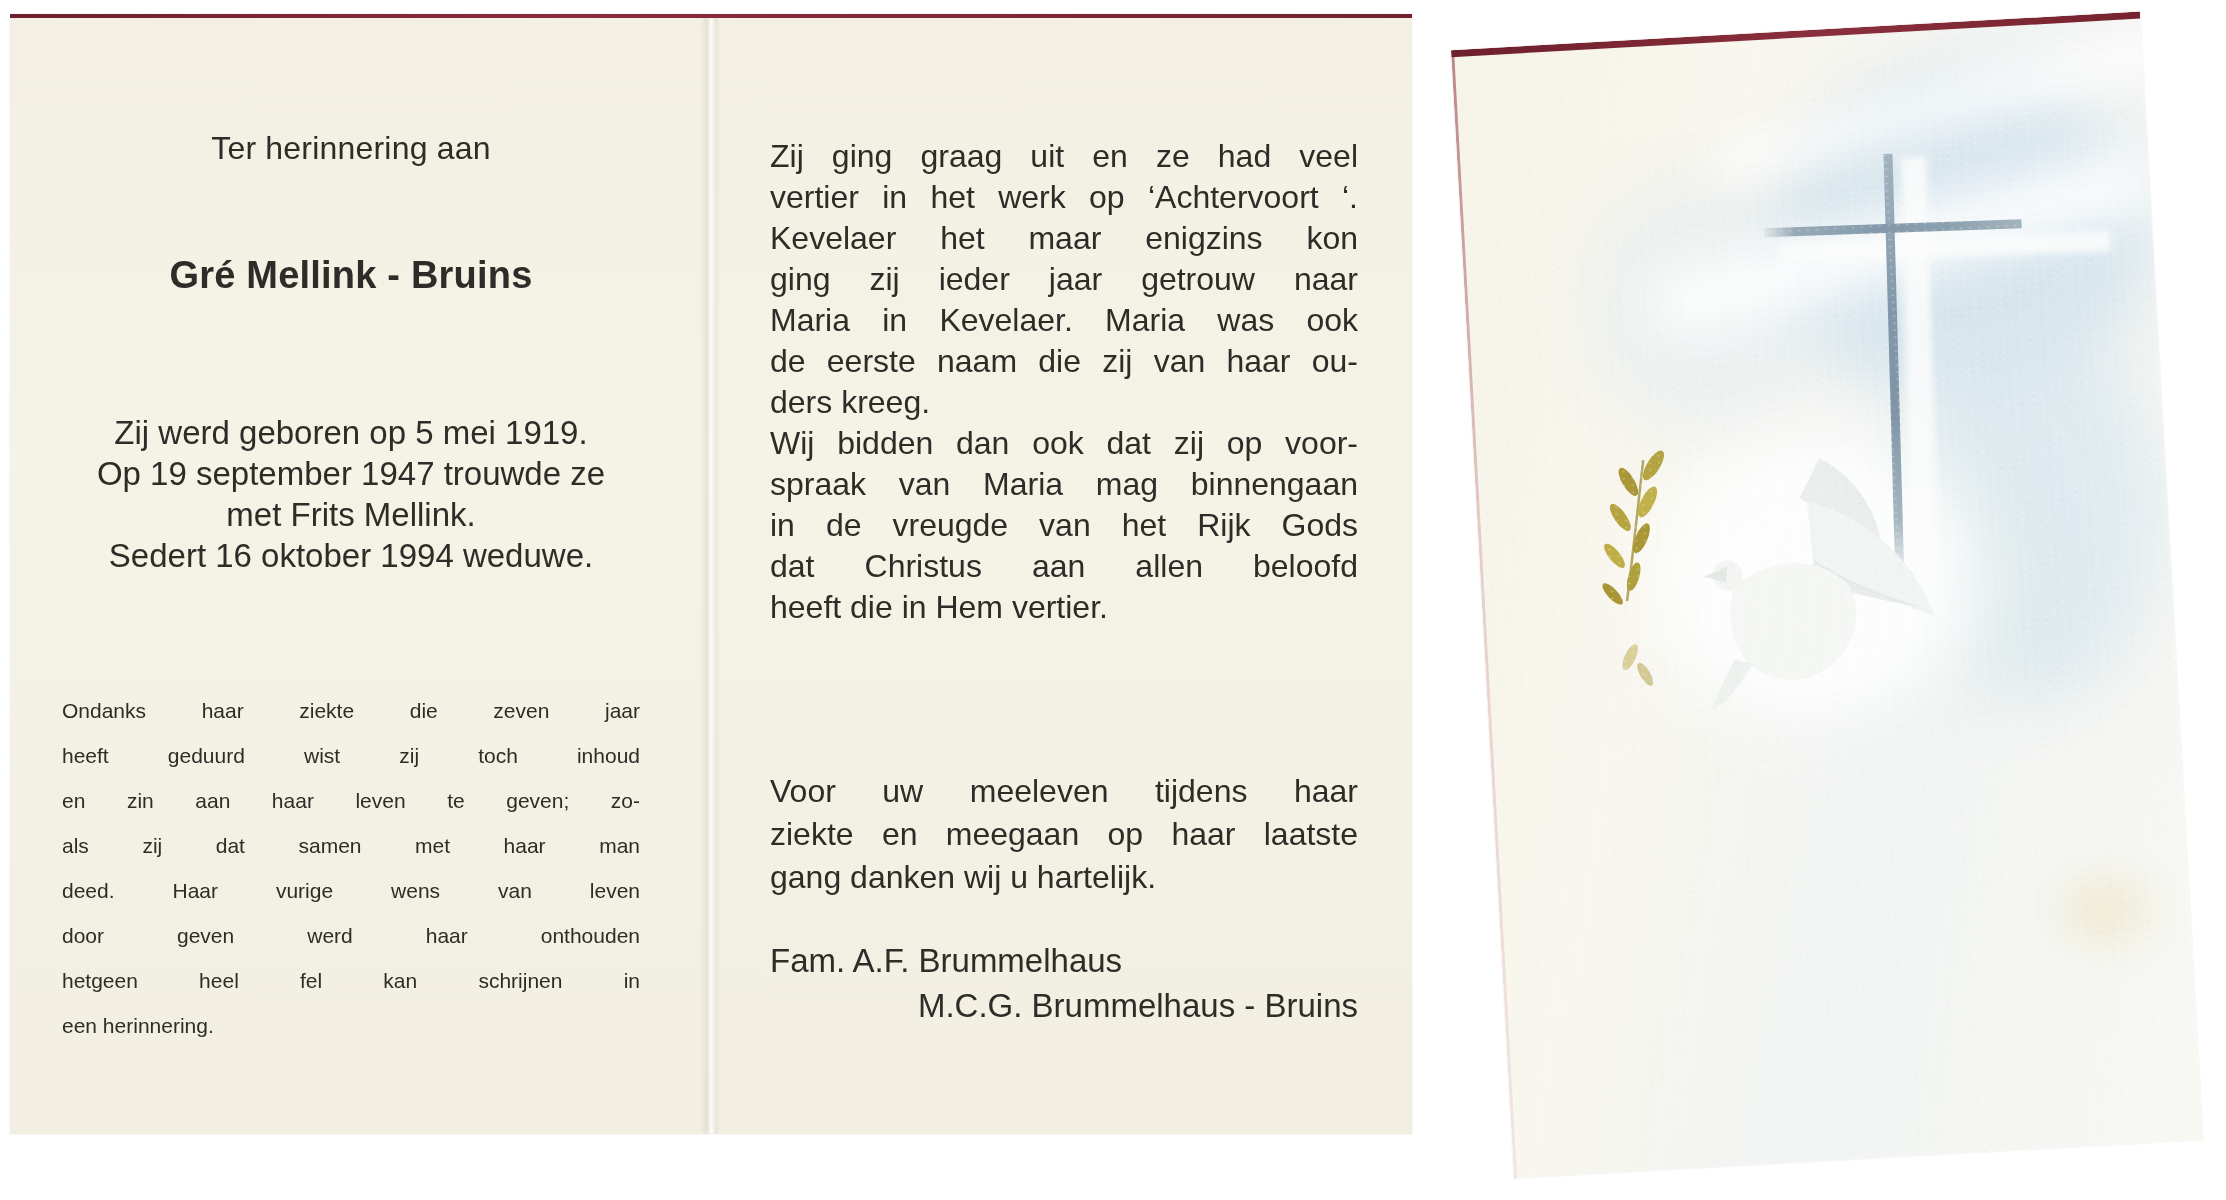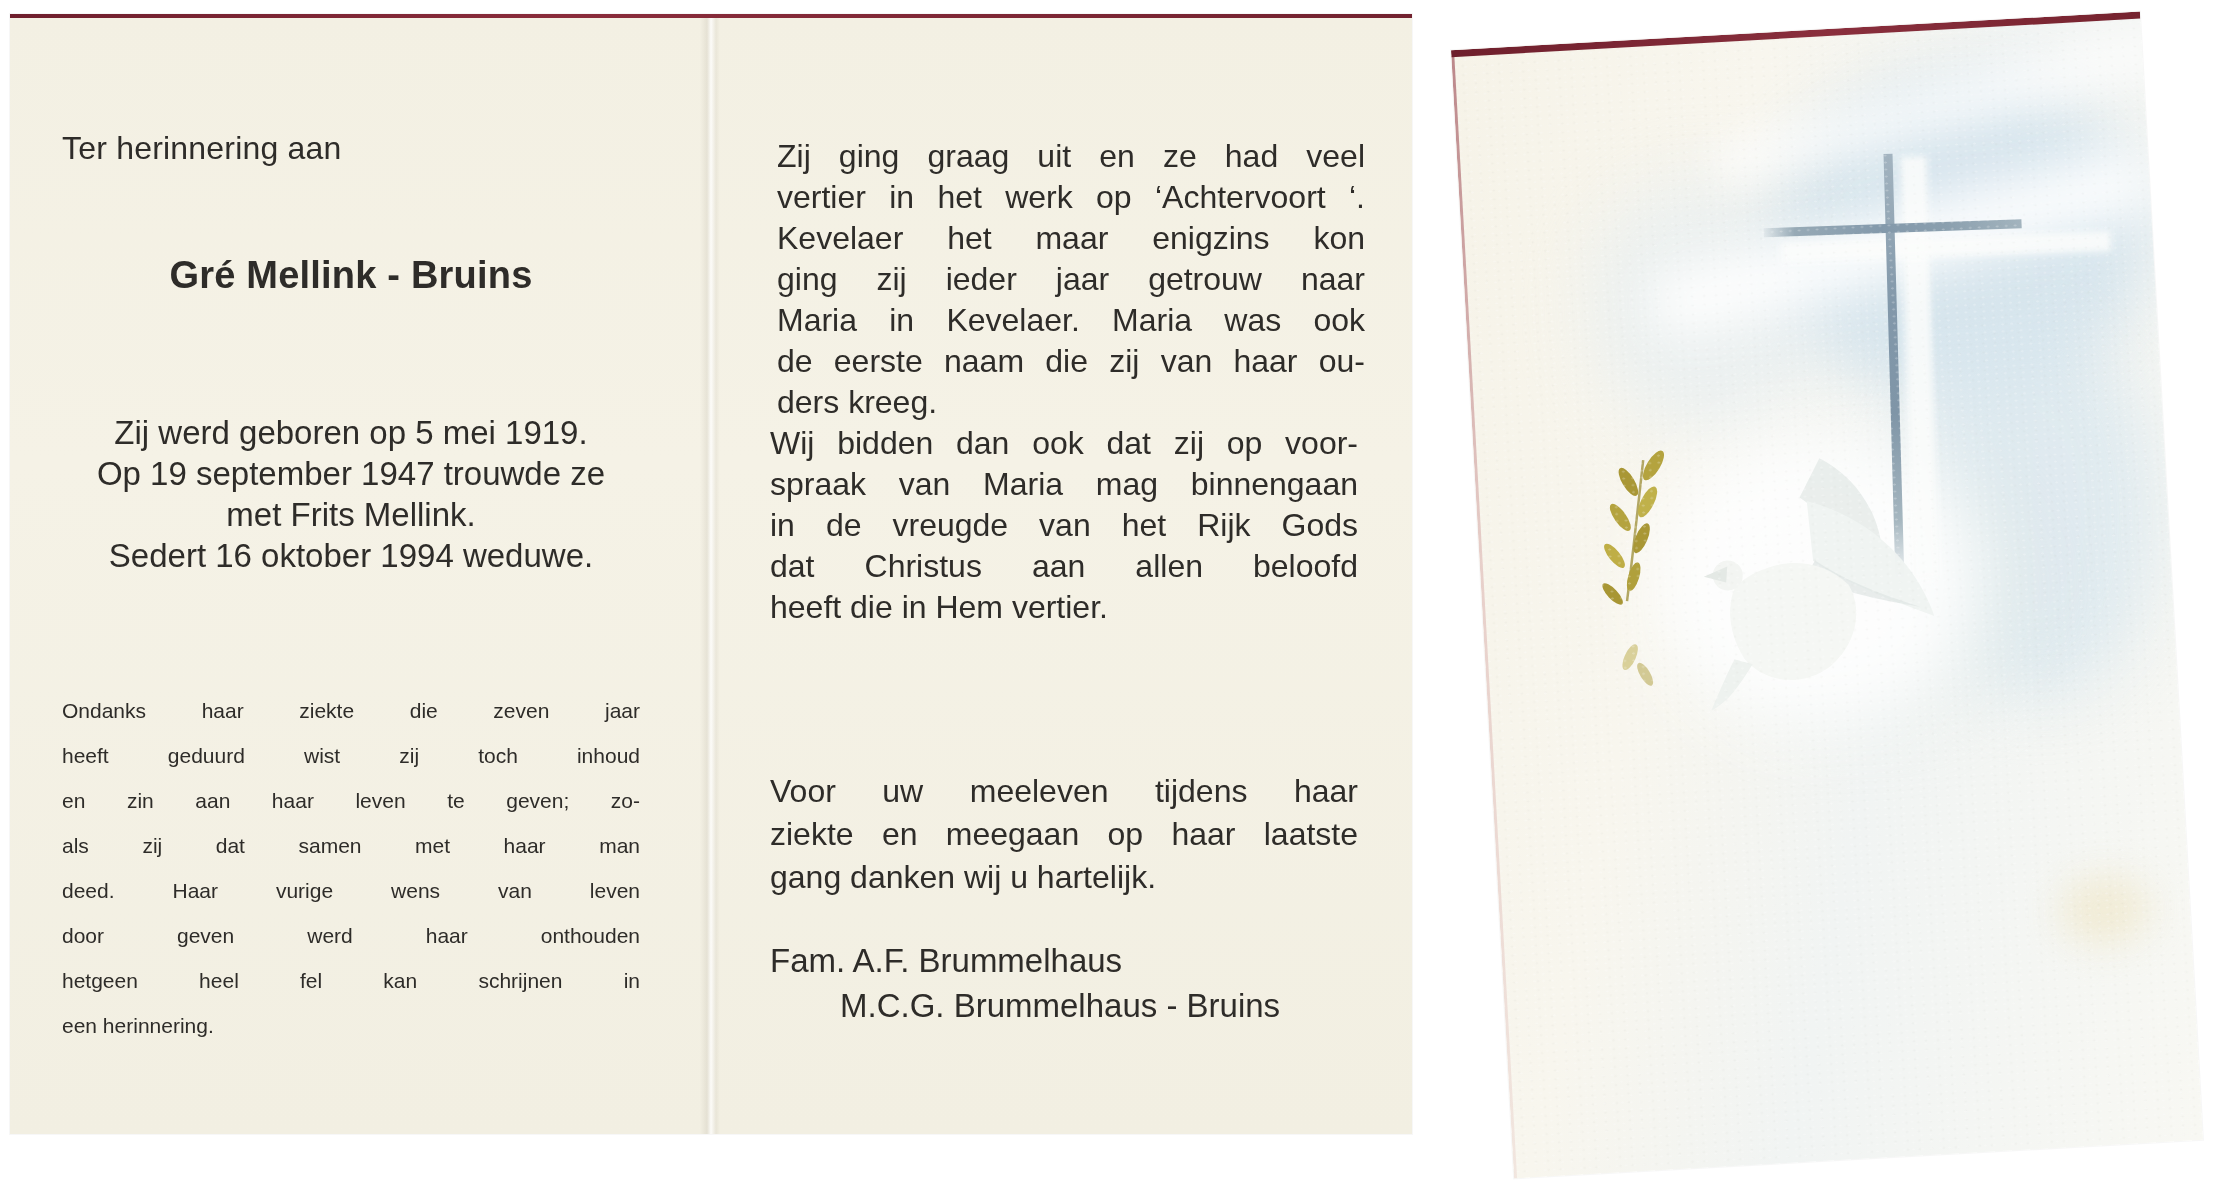--- a/index.html
+++ b/index.html
@@ -17,38 +17,38 @@
   }
   .inner-top-edge{position:absolute;top:0;left:0;right:0;height:4px;background:linear-gradient(90deg,#6f1f2d,#8a2c3b 40%,#72222f);}
   .center-fold{
     position:absolute;left:690px;top:4px;width:20px;bottom:0;
     background:linear-gradient(90deg,rgba(110,100,80,0) 0%,rgba(110,100,80,0.10) 35%,rgba(255,255,255,0.75) 55%,rgba(110,100,80,0.07) 80%,rgba(110,100,80,0) 100%);
   }
   .panel{position:absolute;top:0;height:100%;}
   .panel-left{left:52px;width:578px;}
   .panel-right{left:760px;width:588px;}
 
-  .mem-header{position:absolute;top:116px;width:100%;font-size:32px;letter-spacing:.2px;}
+  .mem-header{position:absolute;top:116px;width:100%;text-align:center;font-size:32px;letter-spacing:.2px;}
   .mem-name{position:absolute;top:240px;width:100%;text-align:center;font-size:38px;font-weight:bold;letter-spacing:.2px;}
 
   .lines{position:absolute;width:100%;}
   .lines .line{white-space:nowrap;}
   .centered .line{text-align:center;white-space:normal;}
   .para .line{text-align:justify;text-align-last:justify;white-space:normal;}
   .para .line:last-child{text-align:left;text-align-last:left;}
 
   .dates-block{top:398px;font-size:33px;line-height:41px;}
   .tribute-block{top:674px;font-size:21px;line-height:45px;}
 
-  .p1-block{top:122px;font-size:32px;line-height:41px;margin-left:7px;}
+  .p1-block{top:122px;font-size:32px;line-height:41px;}
   .p2-block{top:409px;font-size:32px;line-height:41px;}
   .thanks-block{top:756px;font-size:32px;line-height:43px;}
   .sig-block{top:924px;font-size:33px;line-height:45px;}
   .sig-block .line{text-align:left;white-space:nowrap;}
-  .sig-block div.line:nth-of-type(2){padding-left:70px;}
+  .sig-block div.line:nth-of-type(2){padding-left:70px;text-align:right;}
 
   
   .cover-card{
     position:absolute;left:1482px;top:30px;width:690px;height:1130px;
     transform:rotate(-3.2deg);transform-origin:50% 50%;
     background:linear-gradient(105deg,#f6f3e8 0%,#f8f6ee 32%,#f1f4f3 58%,#f8f8f3 100%);
     box-shadow:0 0 0 1px rgba(0,0,0,0.03);
     overflow:hidden;
   }
   .cover-card::after{ 

